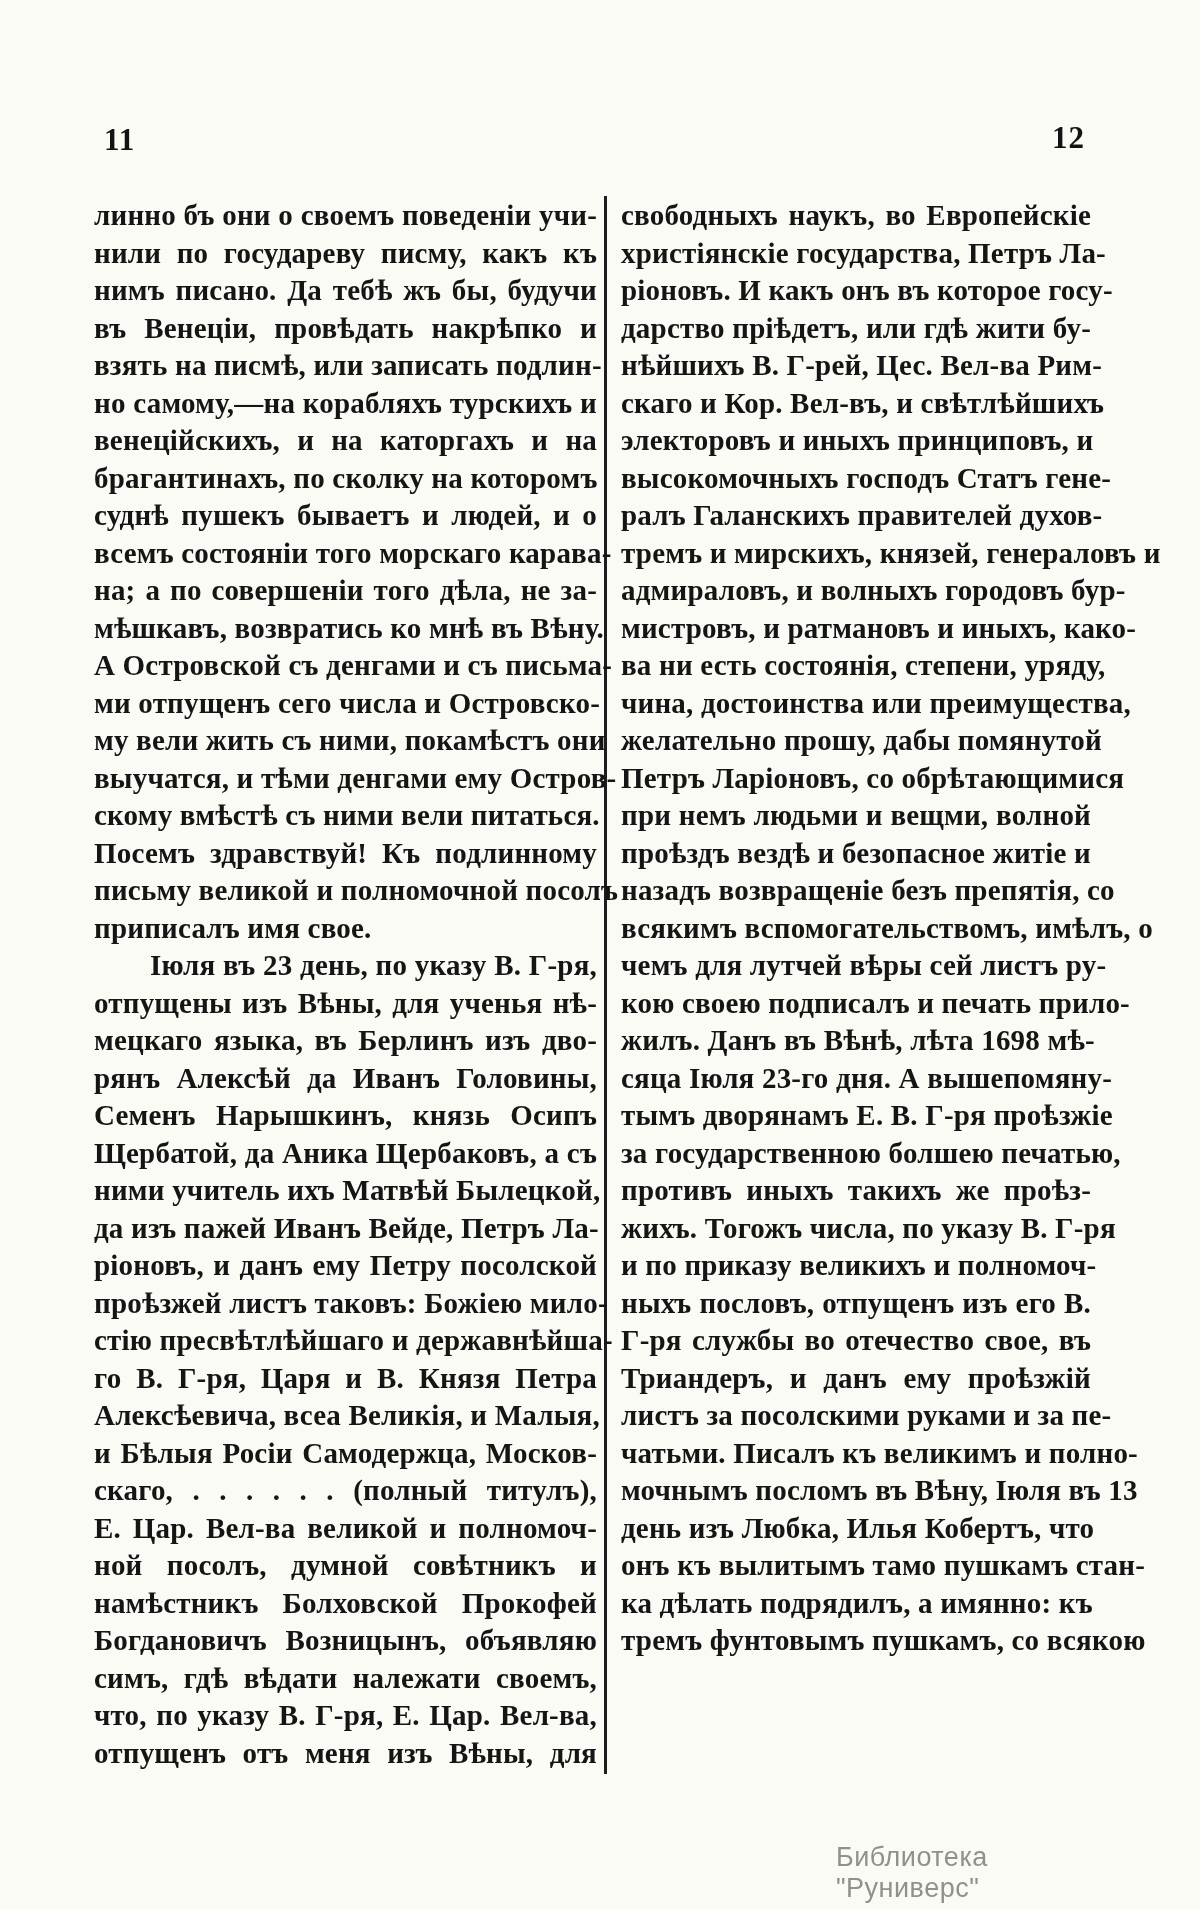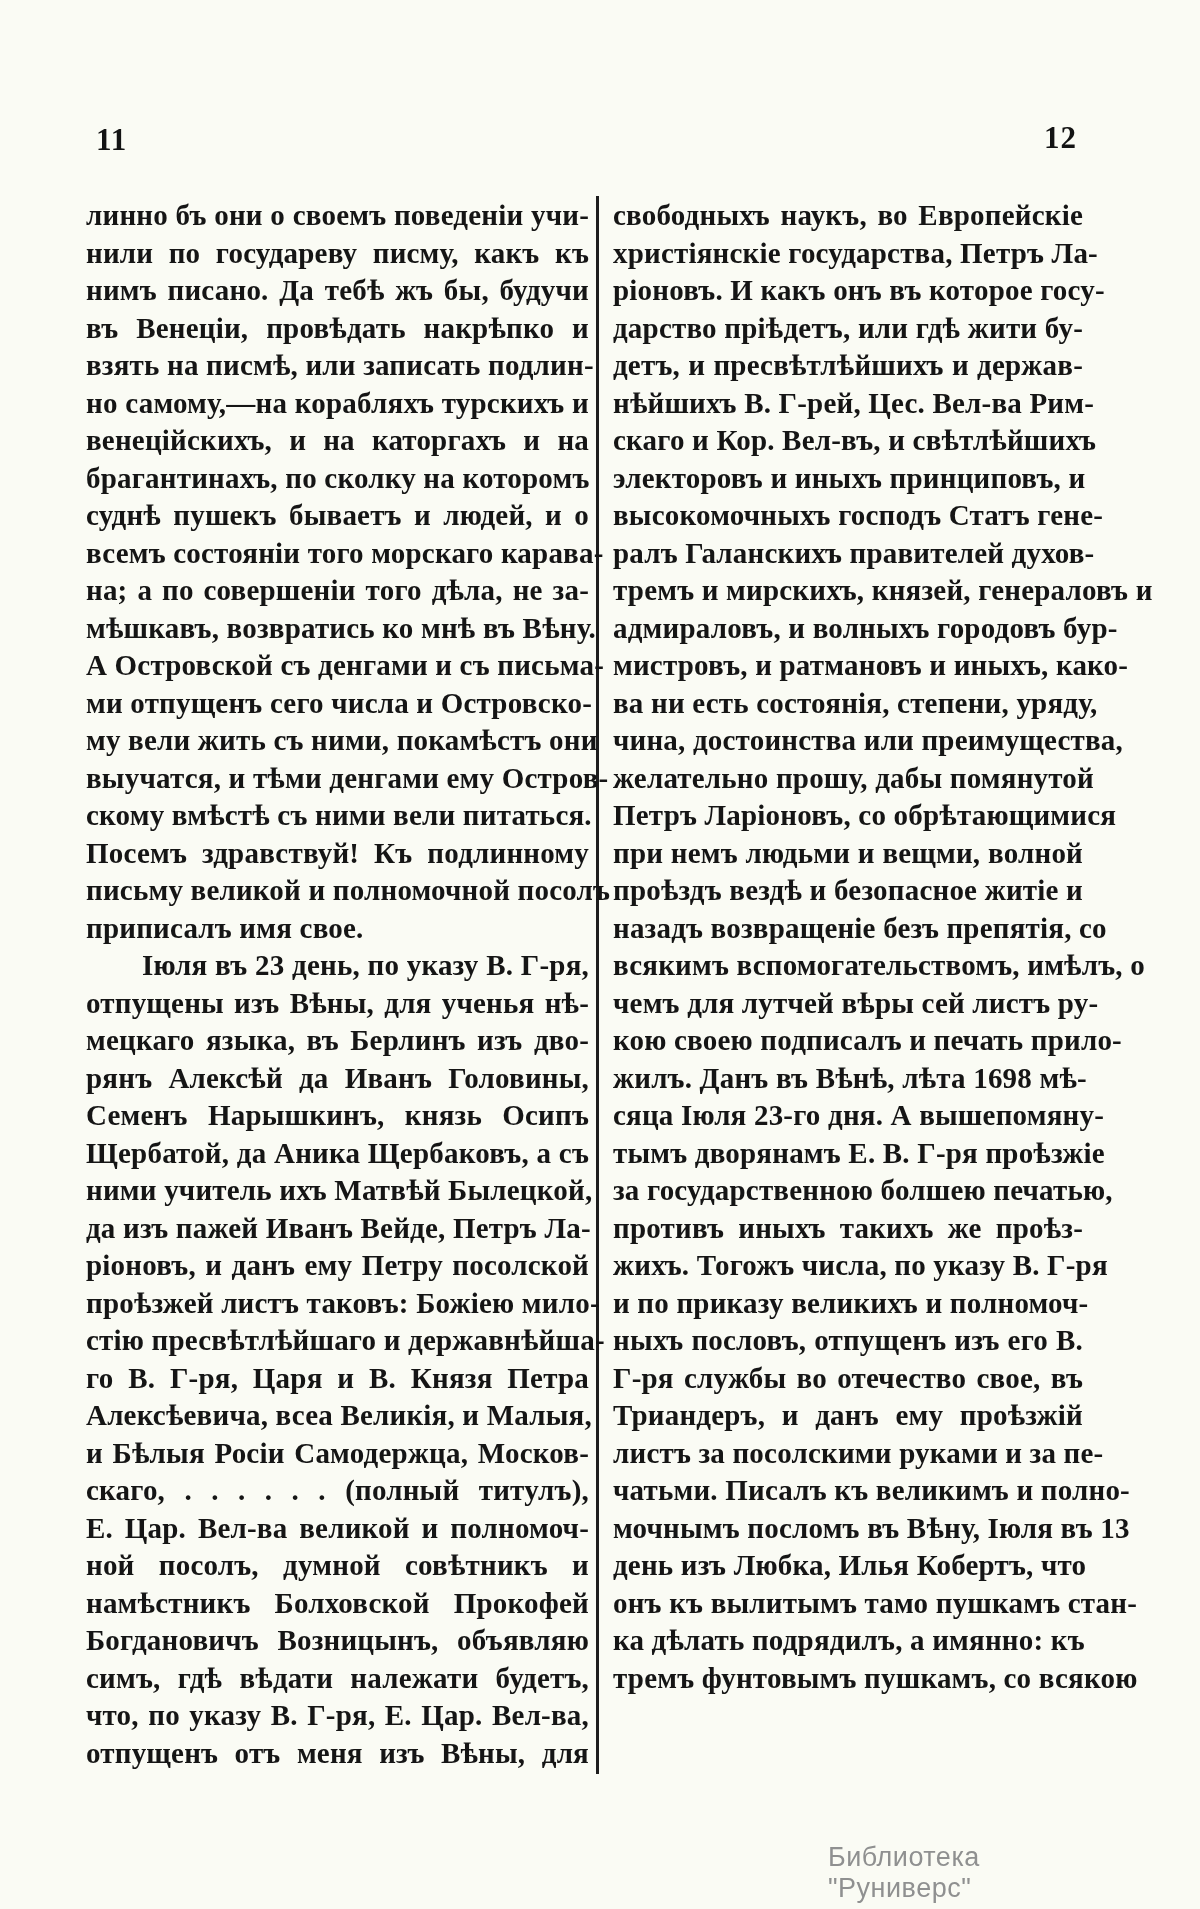--- a/index.html
+++ b/index.html
@@ -4,21 +4,21 @@
 <style>
   html, body { margin: 0; padding: 0; }
   body {
     width: 1200px; height: 1909px;
     background: #fafbf4;
     position: relative;
     overflow: hidden;
     font-family: "Liberation Serif", "DejaVu Serif", serif;
   }
   .page {
-    position: absolute; left: 0; top: 0;
+    position: absolute; left: 8px; top: 0;
     width: 980px; height: 1909px;
     background: #fafbf4;
   }
   .pageno {
     position: absolute;
     font-family: "Liberation Serif", "DejaVu Serif", serif;
     font-weight: 700;
     font-size: 31px;
     color: #131313;
     letter-spacing: 1px;
@@ -105,30 +105,29 @@
       <div class="tline">проѣзжей листъ таковъ: Божіею мило-</div>
       <div class="tline">стію пресвѣтлѣйшаго и державнѣйша-</div>
       <div class="tline">го В. Г-ря, Царя и В. Князя Петра</div>
       <div class="tline">Алексѣевича, всеа Великія, и Малыя,</div>
       <div class="tline">и Бѣлыя Росіи Самодержца, Москов-</div>
       <div class="tline">скаго, . . . . . . (полный титулъ),</div>
       <div class="tline">Е. Цар. Вел-ва великой и полномоч-</div>
       <div class="tline">ной посолъ, думной совѣтникъ и</div>
       <div class="tline">намѣстникъ Болховской Прокофей</div>
       <div class="tline">Богдановичъ Возницынъ, объявляю</div>
-      <div class="tline">симъ, гдѣ вѣдати належати будетъ,</div>
+      <div class="tline">симъ, гдѣ вѣдати належати своемъ,</div>
       <div class="tline">что, по указу В. Г-ря, Е. Цар. Вел-ва,</div>
       <div class="tline">отпущенъ отъ меня изъ Вѣны, для</div>
     </div>
   <div class="col colR" id="colR">
       <div class="tline">свободныхъ наукъ, во Европейскіе</div>
       <div class="tline">христіянскіе государства, Петръ Ла-</div>
       <div class="tline">ріоновъ. И какъ онъ въ которое госу-</div>
       <div class="tline">дарство пріѣдетъ, или гдѣ жити бу-</div>
-      <div class="tline">детъ, и пресвѣтлѣйшихъ и держав-</div>
       <div class="tline">нѣйшихъ В. Г-рей, Цес. Вел-ва Рим-</div>
       <div class="tline">скаго и Кор. Вел-въ, и свѣтлѣйшихъ</div>
       <div class="tline">электоровъ и иныхъ принциповъ, и</div>
       <div class="tline">высокомочныхъ господъ Статъ гене-</div>
       <div class="tline">ралъ Галанскихъ правителей духов-</div>
       <div class="tline">тремъ и мирскихъ, князей, генераловъ и</div>
       <div class="tline">адмираловъ, и волныхъ городовъ бур-</div>
       <div class="tline">мистровъ, и ратмановъ и иныхъ, како-</div>
       <div class="tline">ва ни есть состоянія, степени,  уряду,</div>
       <div class="tline">чина, достоинства или преимущества,</div>

